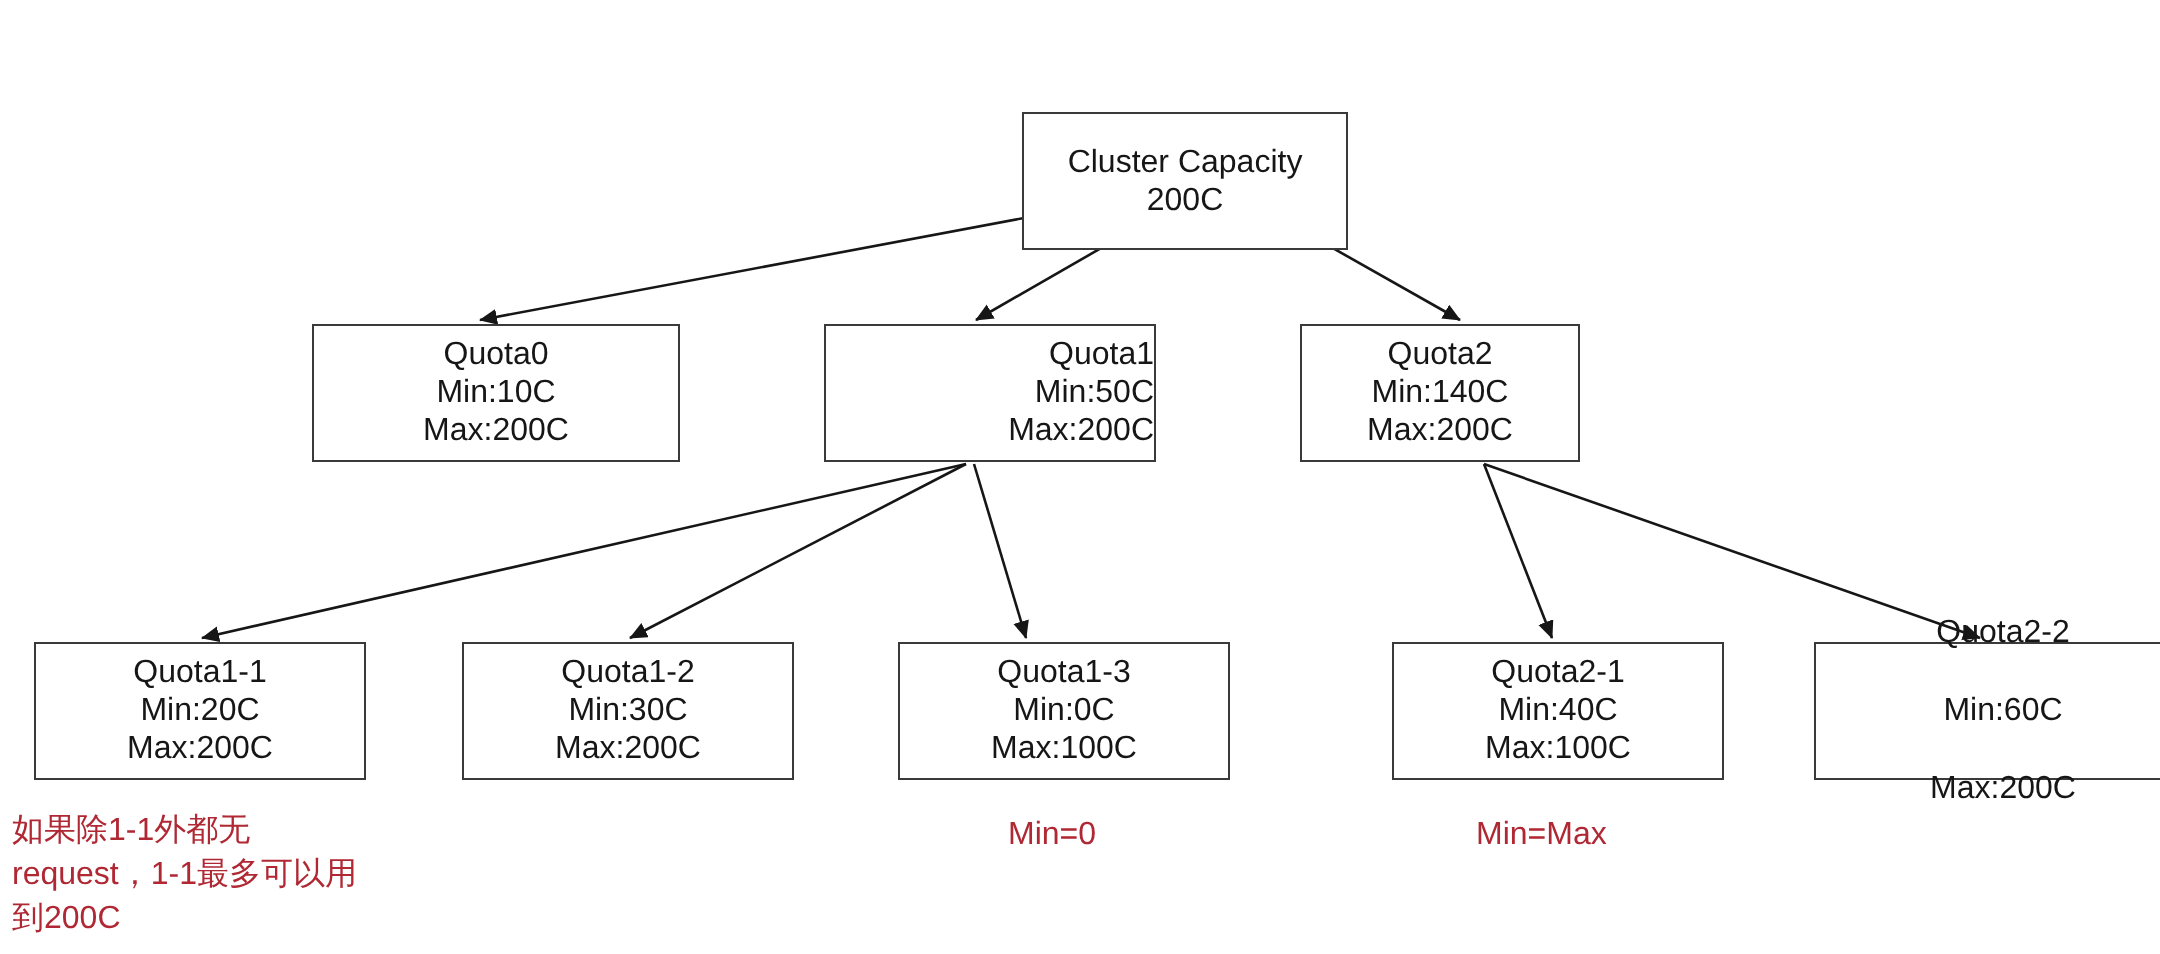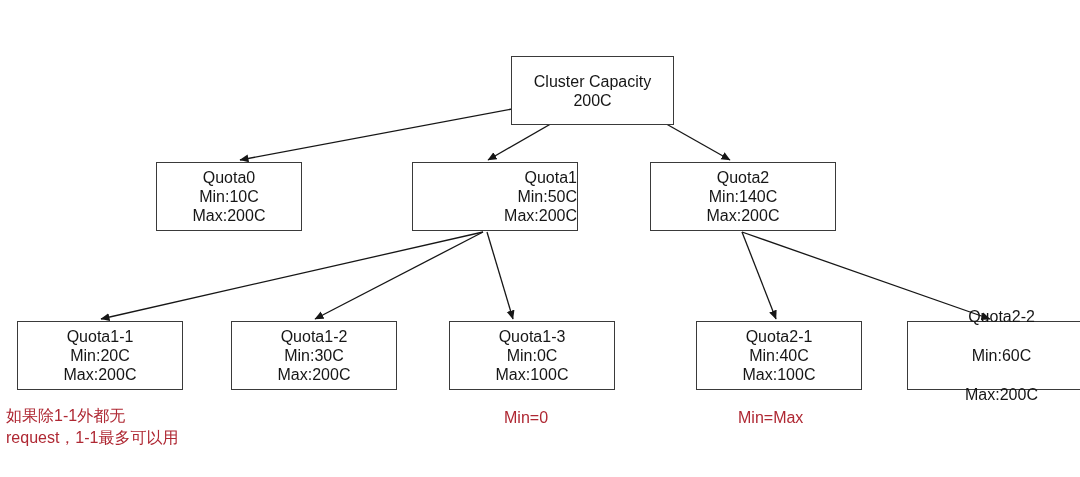--- a/index.html
+++ b/index.html
@@ -59,31 +59,31 @@
       <line x1="487" y1="232" x2="513" y2="319" class="edge" marker-end="url(#arw)"></line>
       <line x1="742" y1="232" x2="776" y2="319" class="edge" marker-end="url(#arw)"></line>
       <line x1="742" y1="232" x2="990" y2="319" class="edge" marker-end="url(#arw)"></line>
     </svg>
 
   <div id="nodes-layer">
       <div class="node" style="left: 511px; top: 21px; width: 163px; height: 69px; margin-top: 35px;">
         <div>Cluster Capacity</div>
         <div>200C</div>
       </div>
-      <div class="node" style="left: 156px; top: 162px; width: 146px; height: 69px;">
+      <div class="node" style="left: 156px; top: 162px; width: 184px; height: 69px;">
         <div>Quota0</div>
         <div>Min:10C</div>
         <div>Max:200C</div>
       </div>
       <div class="node" style="left: 412px; top: 162px; width: 166px; height: 69px; align-items: flex-end;">
         <div>Quota1</div>
         <div>Min:50C</div>
         <div>Max:200C</div>
       </div>
-      <div class="node" style="left: 650px; top: 162px; width: 186px; height: 69px;">
+      <div class="node" style="left: 650px; top: 162px; width: 140px; height: 69px;">
         <div>Quota2</div>
         <div>Min:140C</div>
         <div>Max:200C</div>
       </div>
       <div class="node" style="left: 17px; top: 321px; width: 166px; height: 69px;">
         <div>Quota1-1</div>
         <div>Min:20C</div>
         <div>Max:200C</div>
       </div>
       <div class="node" style="left: 231px; top: 321px; width: 166px; height: 69px; text-align: center;">
@@ -105,19 +105,20 @@
         <div>Quota2-2</div>
         <div>Min:60C</div>
         <div>Max:200C</div>
       </div>
     </div>
 
 
   <div class="ann" id="ann-note11">
     <div>如果除1-1外都无</div>
     <div>request，1-1最多可以用</div>
+    <div>到200C</div>
   </div>
 
   <div class="ann" id="ann-min0">Min=0</div>
 
   <div class="ann" id="ann-minmax">Min=Max</div>
 
 </div>
 
 </body></html>

